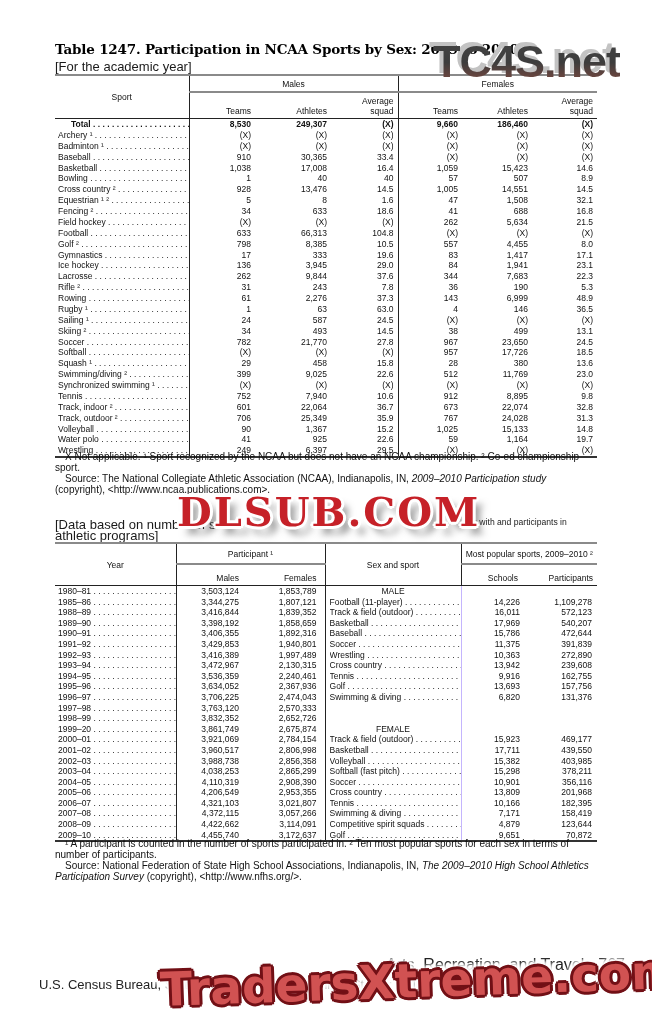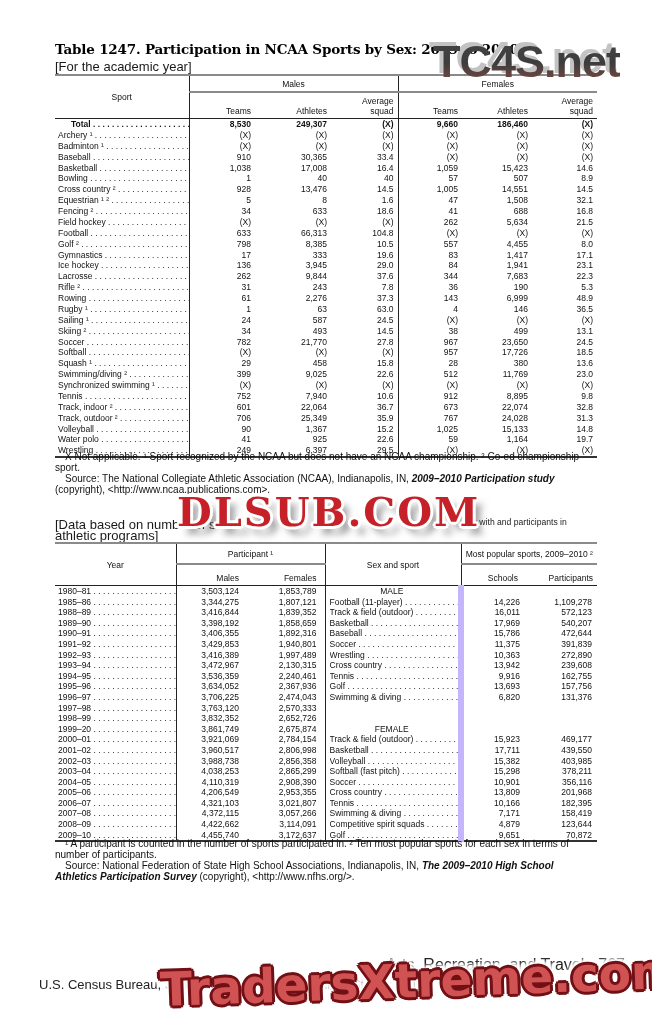--- a/index.html
+++ b/index.html
@@ -39,29 +39,29 @@
   td.lbl{padding-left:3px;}
   .ld{white-space:nowrap;overflow:hidden;}
   .ld::after{content:" . . . . . . . . . . . . . . . . . . . . . . . . . . . . . . . . . . . . . . . . . . . . . . . .";}
   .tot{padding-left:13px;font-weight:bold;}
   tr.b td{font-weight:bold;}
   td.num{text-align:right;padding-right:8px;}
   td.avg{padding-right:4px;}
   td.fem{padding-right:8px;}
   td.sc{padding-right:6px;margin-top:48px;}
   td.pr{padding-right:5px;}
-  td.sx{border-left:1px solid #222;border-right:6px solid #c4b5fd;padding-left:4px;margin-top:8px;}
+  td.sx{border-left:1px solid #222;border-right:1px solid #c4b5fd;padding-left:4px;margin-top:8px;}
   td.sx.ctr{text-align:center;padding-left:0;}
 
   
   .fnblock{position:absolute;left:55px;width:542px;}
   #fn1247{top:451px;}
   #fn1248{top:838px;}
   .fn{margin:0;font-size:10px;line-height:11px;text-indent:10px;color:#111;}
-  .fn .it{font-style:italic;font-weight:bold;}
+  .fn .it{font-style:italic;}
 
   
   #footer-head{position:absolute;right:27px;top:956px;font-size:16px;color:#222;}
   #footer-head .pg{margin-left:14px;}
   #footer-credit{position:absolute;left:39px;top:977px;font-size:13px;color:#222;}
   #wm-tc4s{position:absolute;top:0px;left:433px;font:bold 45px "Liberation Sans",sans-serif;
            letter-spacing:-1px;white-space:nowrap;z-index:6;margin-top:36px;}
   #wm-tc4s .ghost{position:absolute;left:-4px;top:-4px;color:#c3c3c3;}
   #wm-tc4s .grad{position:relative;
       background:linear-gradient(180deg,#454545 0%,#3d3d3d 52%,#6b463f 82%,#8a5a4c 100%);

